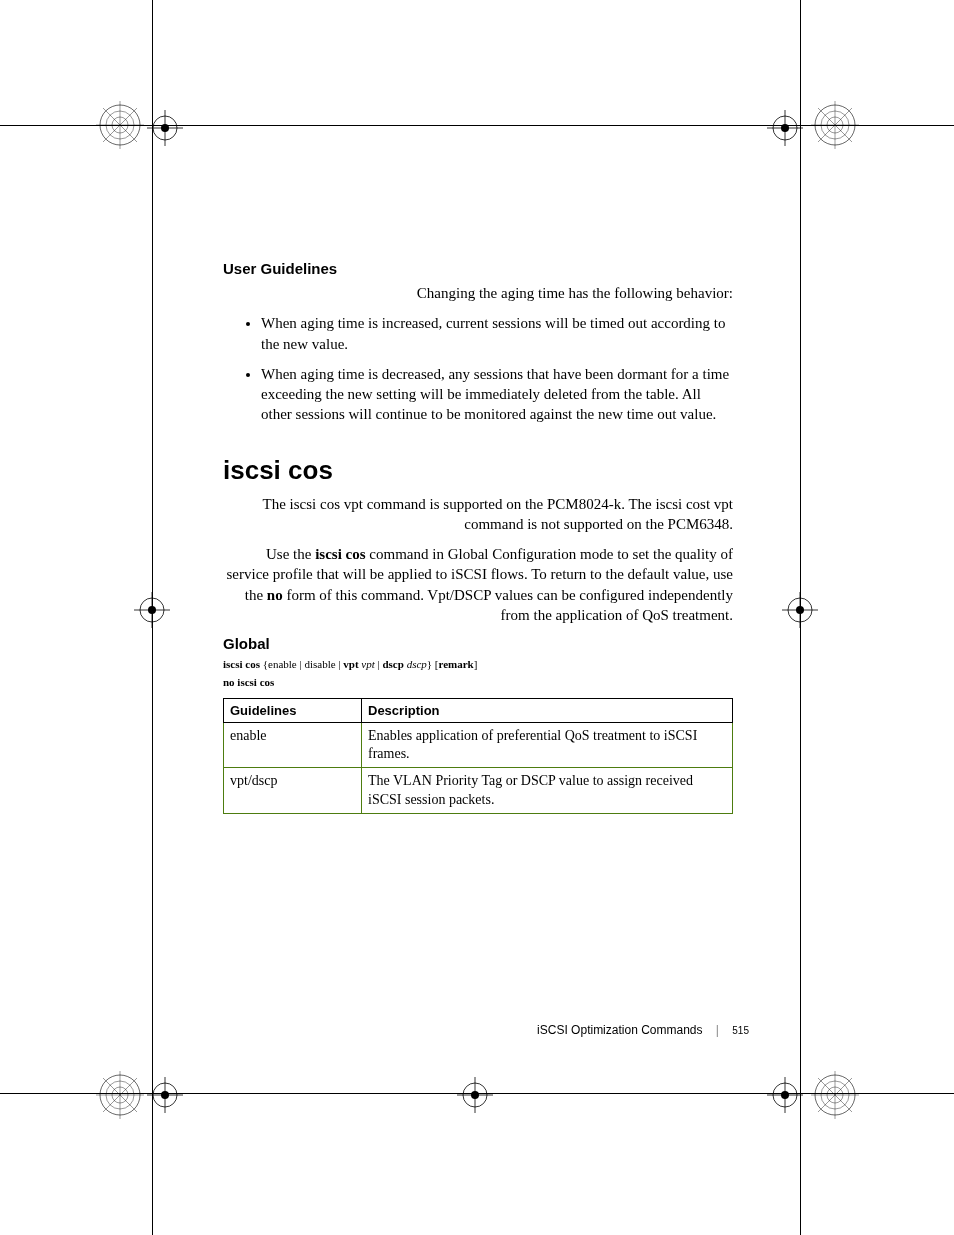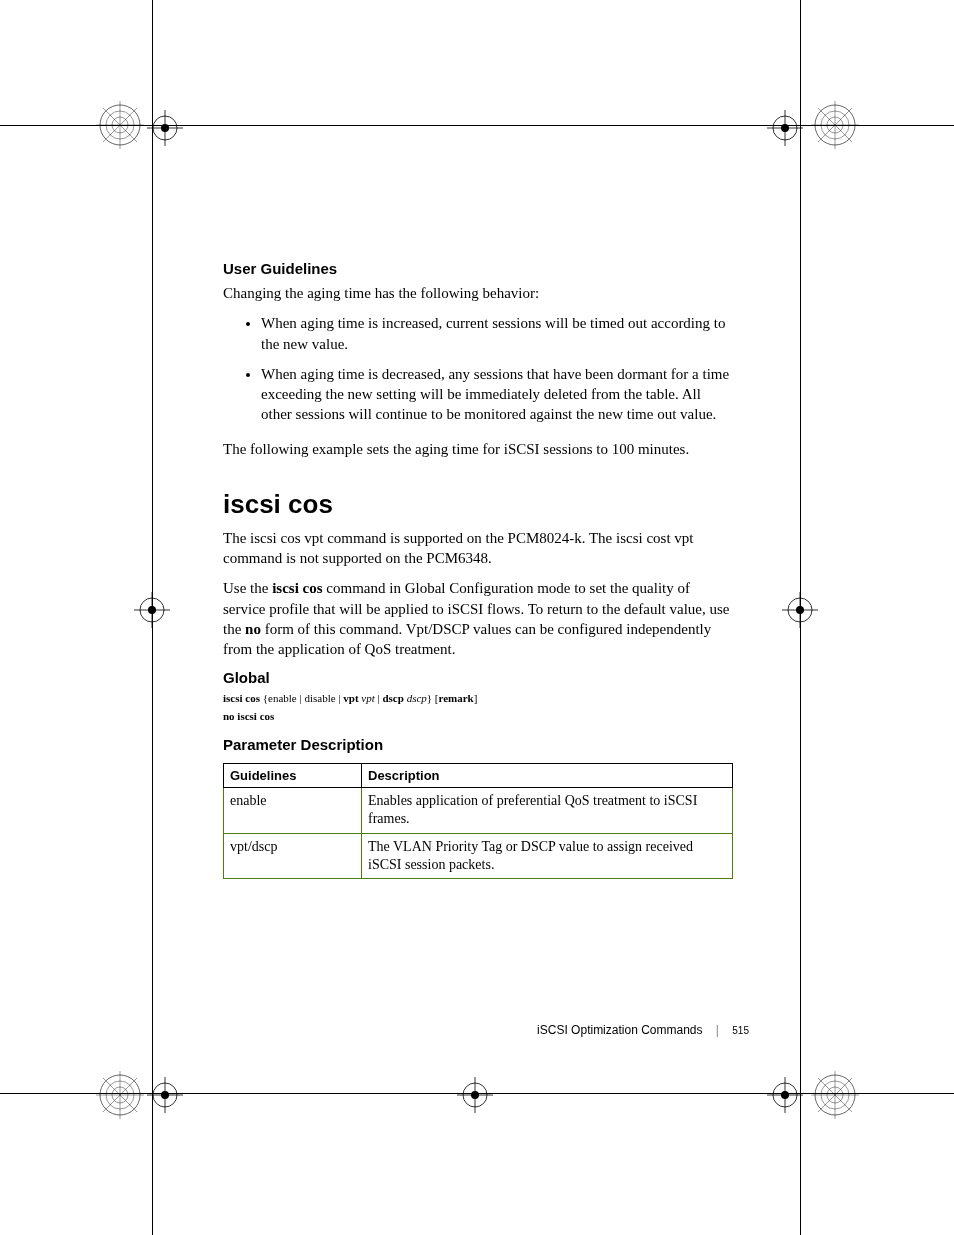--- a/index.html
+++ b/index.html
@@ -26,20 +26,21 @@
     font-family: Arial, Helvetica, sans-serif;
     font-weight: bold;
     font-size: 15px;
     margin: 0 0 6px 0;
   }
   .body-text {
     font-family: Georgia, 'Times New Roman', serif;
     font-size: 15px;
     line-height: 1.35;
     margin: 0 0 10px 0;
+    text-align: right;
   }
   ul.bullets {
     margin: 0 0 14px 0;
     padding-left: 38px;
   }
   ul.bullets li {
     margin-bottom: 10px;
     line-height: 1.35;
   }
   .cmd-title {
@@ -241,35 +242,33 @@
 
   <div class="content">
 
     <div class="section-heading">User Guidelines</div>
     <p class="body-text">Changing the aging time has the following behavior:</p>
     <ul class="bullets">
       <li>When aging time is increased, current sessions will be timed out according to the new value.</li>
       <li>When aging time is decreased, any sessions that have been dormant for a time exceeding the new setting will be immediately deleted from the table. All other sessions will continue to be monitored against the new time out value.</li>
     </ul>
 
-    <p class="body-text">The following example sets the aging time for iSCSI sessions to 100 minutes.</p>
 
     <div class="cmd-title">iscsi cos</div>
     <p class="body-text">The iscsi cos vpt command is supported on the PCM8024-k. The iscsi cost vpt command is not supported on the PCM6348.</p>
     <p class="body-text">
       <span>Use the </span><span class="bold">iscsi cos</span><span> command in Global Configuration mode to set the quality of service profile that will be applied to iSCSI flows. To return to the default value, use the </span><span class="bold">no</span><span> form of this command. Vpt/DSCP values can be configured independently from the application of QoS treatment.</span>
     </p>
 
     <div class="section-heading">Global</div>
     <p class="syntax-line">
       <span class="bold">iscsi cos</span><span> {enable | disable | </span><span class="bold">vpt</span><span> </span><span class="ital">vpt</span><span> | </span><span class="bold">dscp</span><span> </span><span class="ital">dscp</span><span>} [</span><span class="bold">remark</span><span>]</span>
     </p>
     <p class="syntax-line bold">no iscsi cos</p>
 
-    <div class="section-heading" style="margin-top:14px;">Parameter Description</div>
 
     <table class="param-table">
       <tbody>
           <tr>
         <th class="col-param">Guidelines</th>
         <th>Description</th>
       </tr>
       <tr>
         <td>enable</td>
         <td>Enables application of preferential QoS treatment to iSCSI frames.</td>

